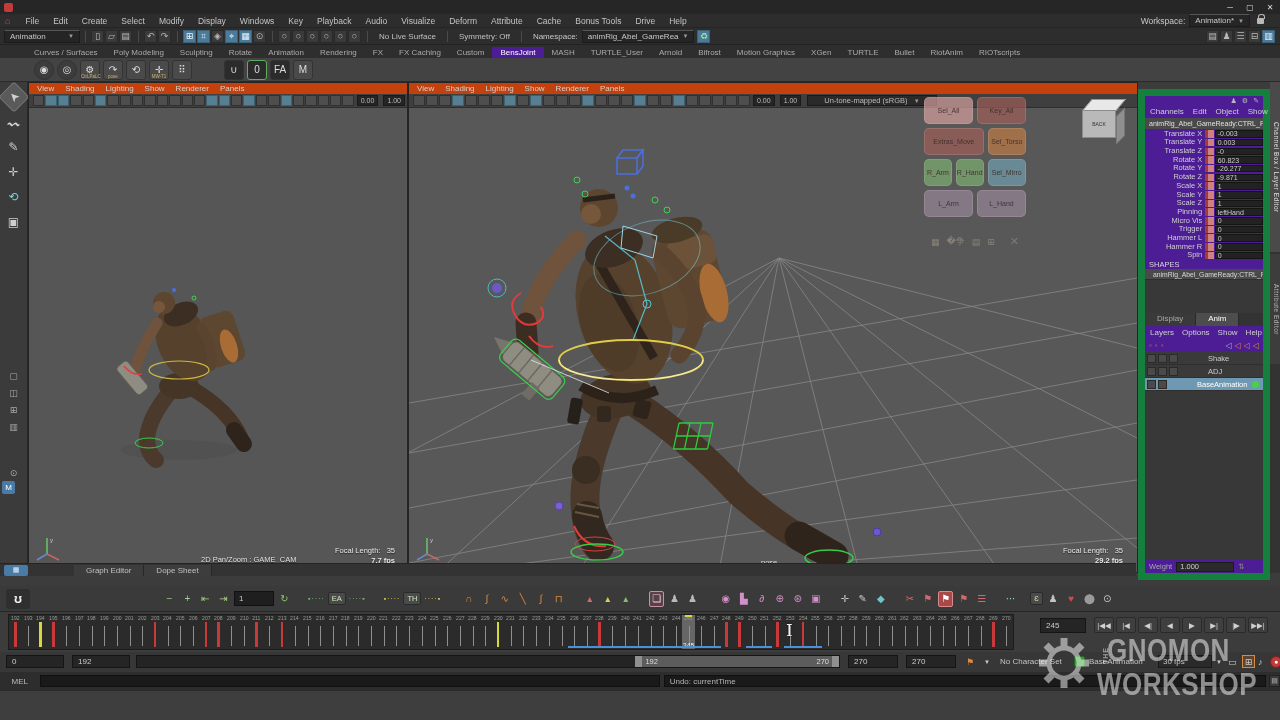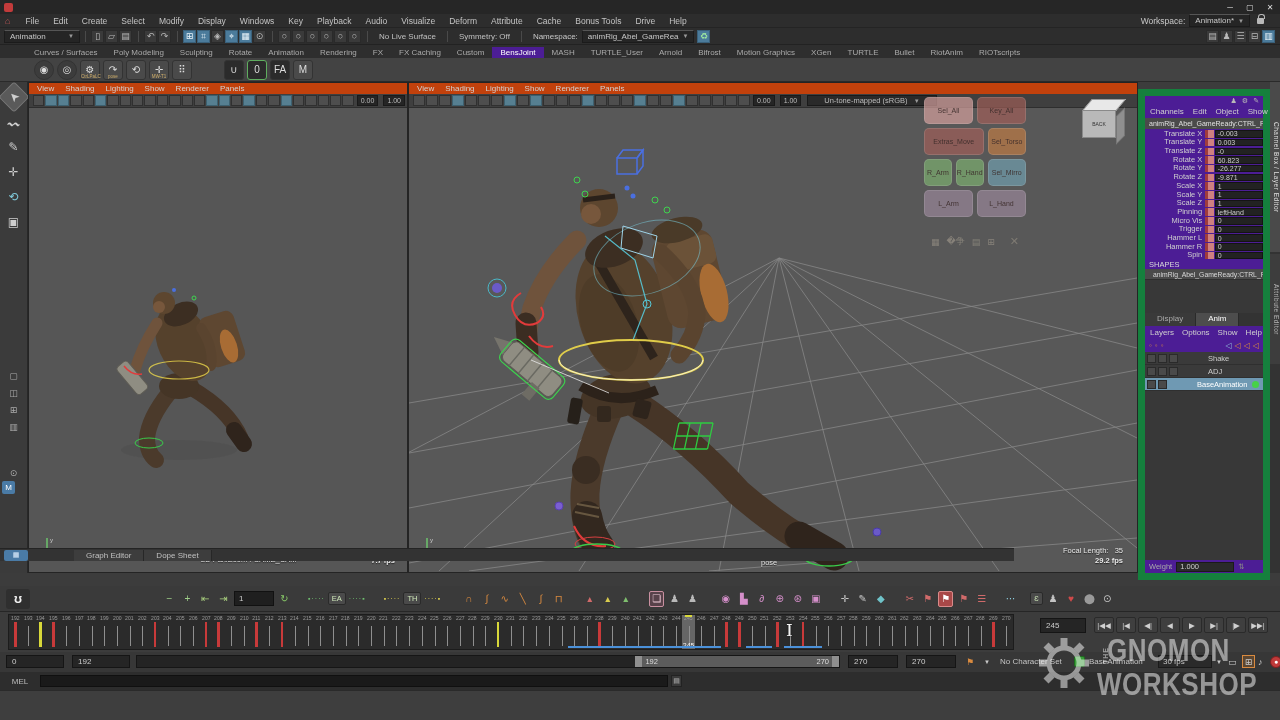--- a/index.html
+++ b/index.html
@@ -120,21 +120,21 @@
   #le-weight{height:13px;display:flex;align-items:center;gap:4px;padding:0 4px;font-size:7.5px;color:#aaa}
   #le-weight .wf{background:#2a2a2a;border:1px solid #1a1a1a;width:58px;height:10px;
     display:flex;align-items:center;padding-left:3px;color:#ccc}
   
   #side-tabs{position:absolute;left:1270px;top:82px;width:10px;height:491px;background:#333;
     display:flex;flex-direction:column;gap:2px}
   .vtab{writing-mode:vertical-rl;font-size:6.5px;color:#b5b5b5;padding:6px 0;background:#3d3d3d;
     text-align:center;letter-spacing:.5px}
   .vtab.act{background:#4a4a4a;color:#e0e0e0}
   
-  #btabs{position:absolute;left:0;top:548px;width:1014px;height:13px;background:#333;
+  #btabs{position:absolute;left:0;top:563px;width:1136px;height:13px;background:#333;
     display:flex;align-items:center;font-size:8px;border-top:1px solid #242424}
   #bt-ic{width:24px;height:11px;background:#4a7ba6;border-radius:2px;margin:0 6px 0 4px;
     color:#dfeefc;font-size:7px;display:flex;align-items:center;justify-content:center}
   .btab{padding:1px 12px;background:#3d3d3d;border-right:1px solid #272727;color:#c0c0c0;margin-left:40px}
   .btab+.btab{margin-left:0}
   #gtoolbar{position:absolute;left:0;top:586px;width:1280px;height:26px;background:#3a3a3a;
     border-bottom:1px solid #262626;display:flex;align-items:center}
   #glogo{width:24px;height:20px;background:#2f2f2f;border-radius:3px;margin-left:6px;color:#f0f0f0;
     font-size:13px;display:flex;align-items:center;justify-content:center;font-weight:bold}
   #gt-icons{display:flex;align-items:center;margin-left:132px;gap:3px}
@@ -1211,20 +1211,21 @@
   <span class="ric" style="left:1242px;background:#5a4632;border:1px solid #d98a3f;width:13px;height:13px;justify-content:center">⊞</span>
   <span class="ric" style="left:1258px">♪</span>
   <span class="ric" style="left:1270px">
       <span id="autokey">●</span>
     </span>
 </div>
 
 <div id="cmdrow">
   <span id="cmd-label">MEL</span>
   <span id="cmd-input"></span>
+  <span id="cmd-help">Undo: currentTime</span>
   <span id="cmd-ic">▤</span>
 </div>
 <div id="footer"></div>
 
 <div id="watermark">
   <svg id="wm-gear" width="62" height="62" viewBox="0 0 62 62">
     <g fill="none" stroke="#fff" stroke-width="5">
       <circle cx="31" cy="31" r="15"></circle>
       <g stroke-width="7">
         <path d="M31,6 V14"></path>

